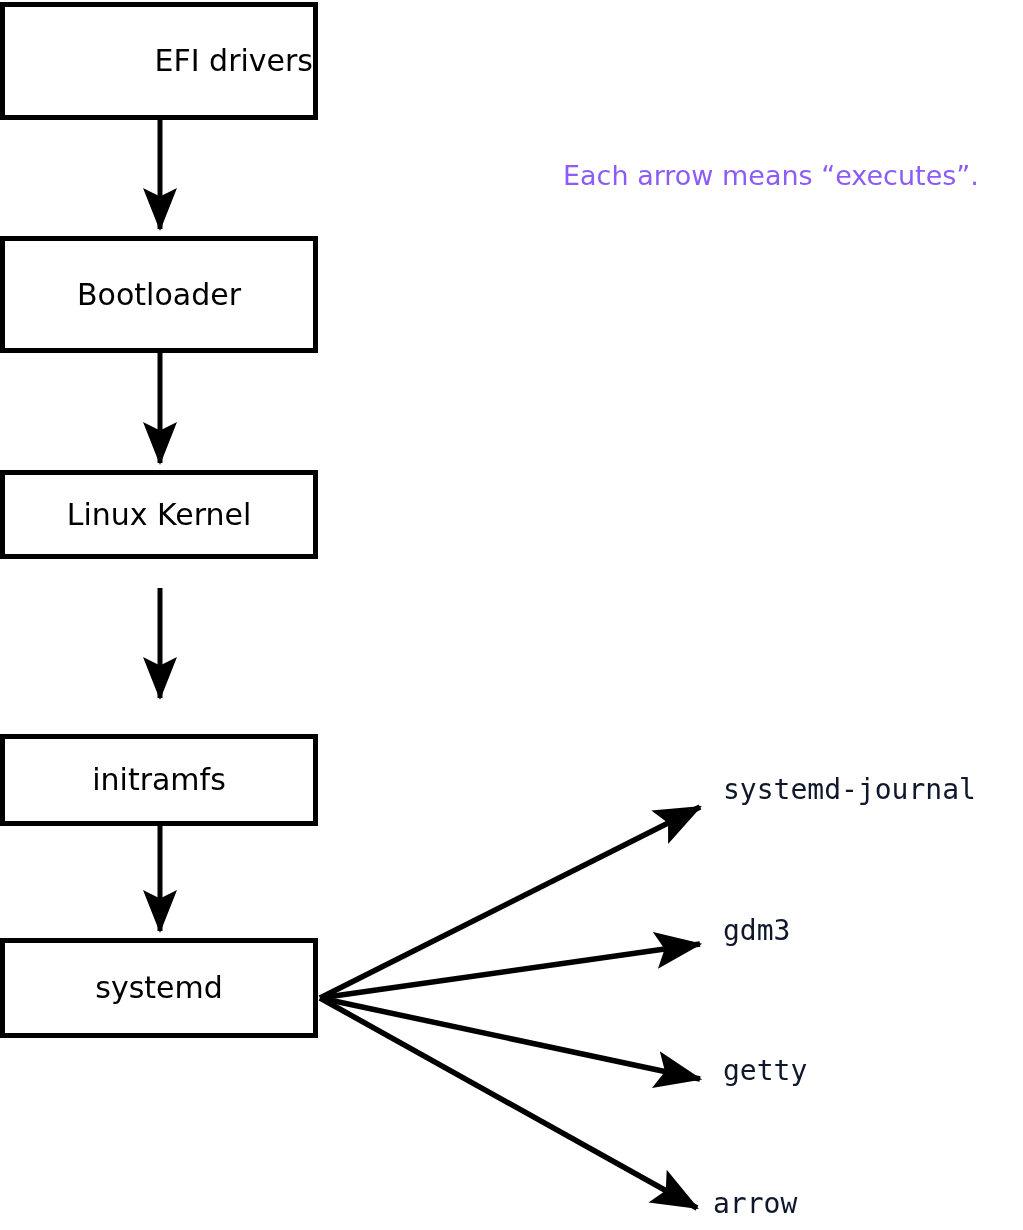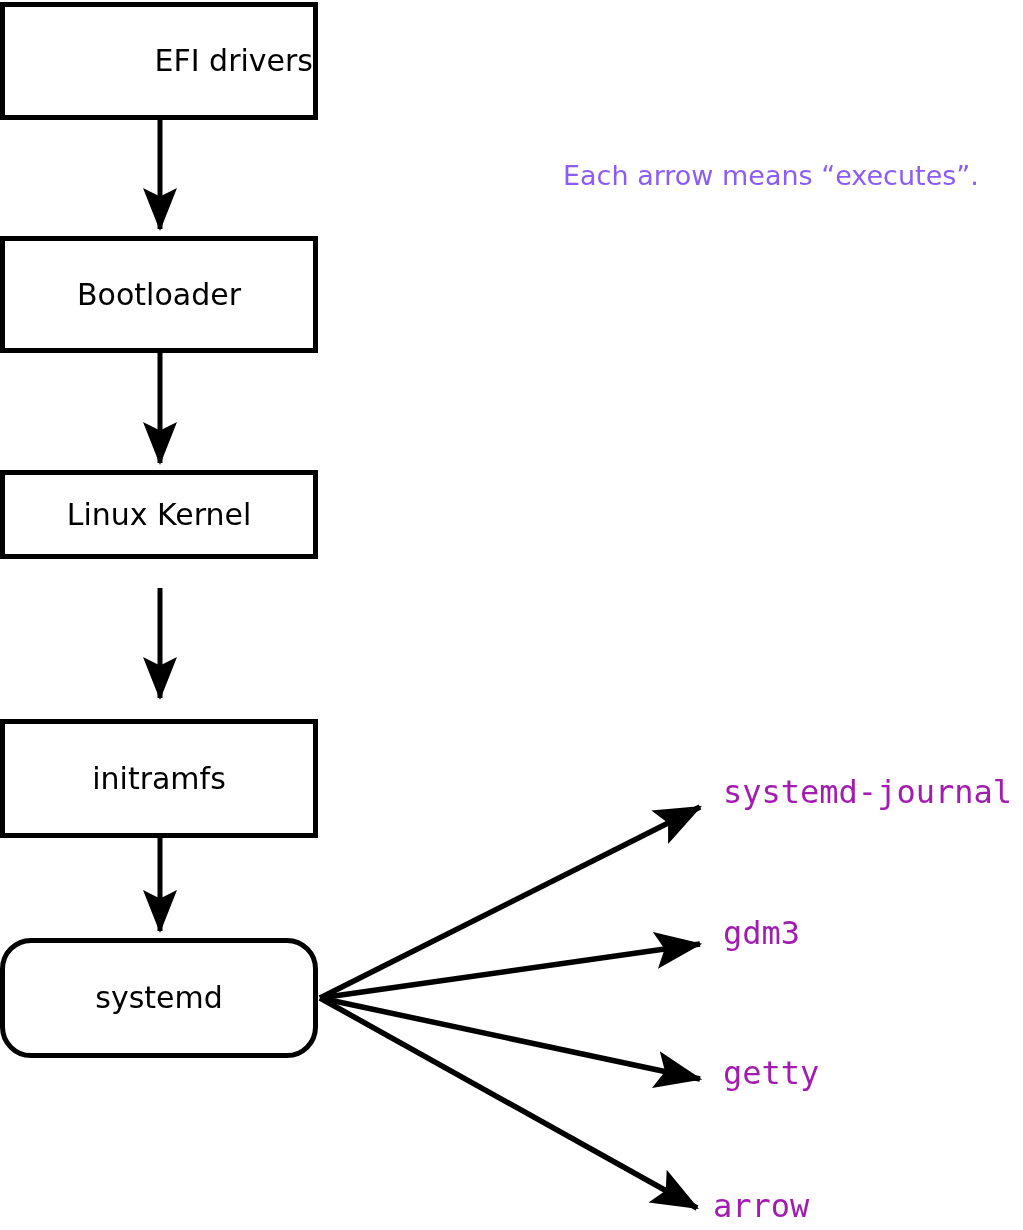--- a/index.html
+++ b/index.html
@@ -33,22 +33,22 @@
     font-family: "DejaVu Sans", "Liberation Sans", sans-serif;
     font-size: 30px;
     color: #000000;
     line-height: 1;
     white-space: nowrap;
   }
 
   #box-efi-drivers  { top: 2px;   height: 118px; justify-content: flex-end; }
   #box-bootloader   { top: 236px; height: 117px; }
   #box-linux-kernel { top: 470px; height: 89px; }
-  #box-initramfs    { top: 719px; height: 119px; }
-  #box-systemd      { top: 938px; height: 120px; border-radius: 31px; }
+  #box-initramfs    { top: 734px; height: 92px; }
+  #box-systemd      { top: 938px; height: 100px; }
 
   
   #arrow-layer {
     position: absolute;
     left: 0;
     top: 0;
     width: 1023px;
     height: 1230px;
     pointer-events: none;
   }
@@ -62,22 +62,22 @@
     font-size: 27px;
     color: #8b5cf6;
     white-space: nowrap;
     line-height: 1.1;
   }
 
   
   .svc-label {
     position: absolute;
     font-family: "DejaVu Sans Mono", "Liberation Mono", monospace;
-    font-size: 32px;
-    color: #a21caf;
+    font-size: 28px;
+    color: #0f172a;
     white-space: nowrap;
     line-height: 1;
   }
   #svc-systemd-journal { left: 723px; top: 776px; }
   #svc-gdm3           { left: 723px; top: 917px; }
   #svc-getty          { left: 723px; top: 1057px; }
   #svc-sshd           { left: 713px; top: 1190px; }
 </style>
 </head>
 <body>

